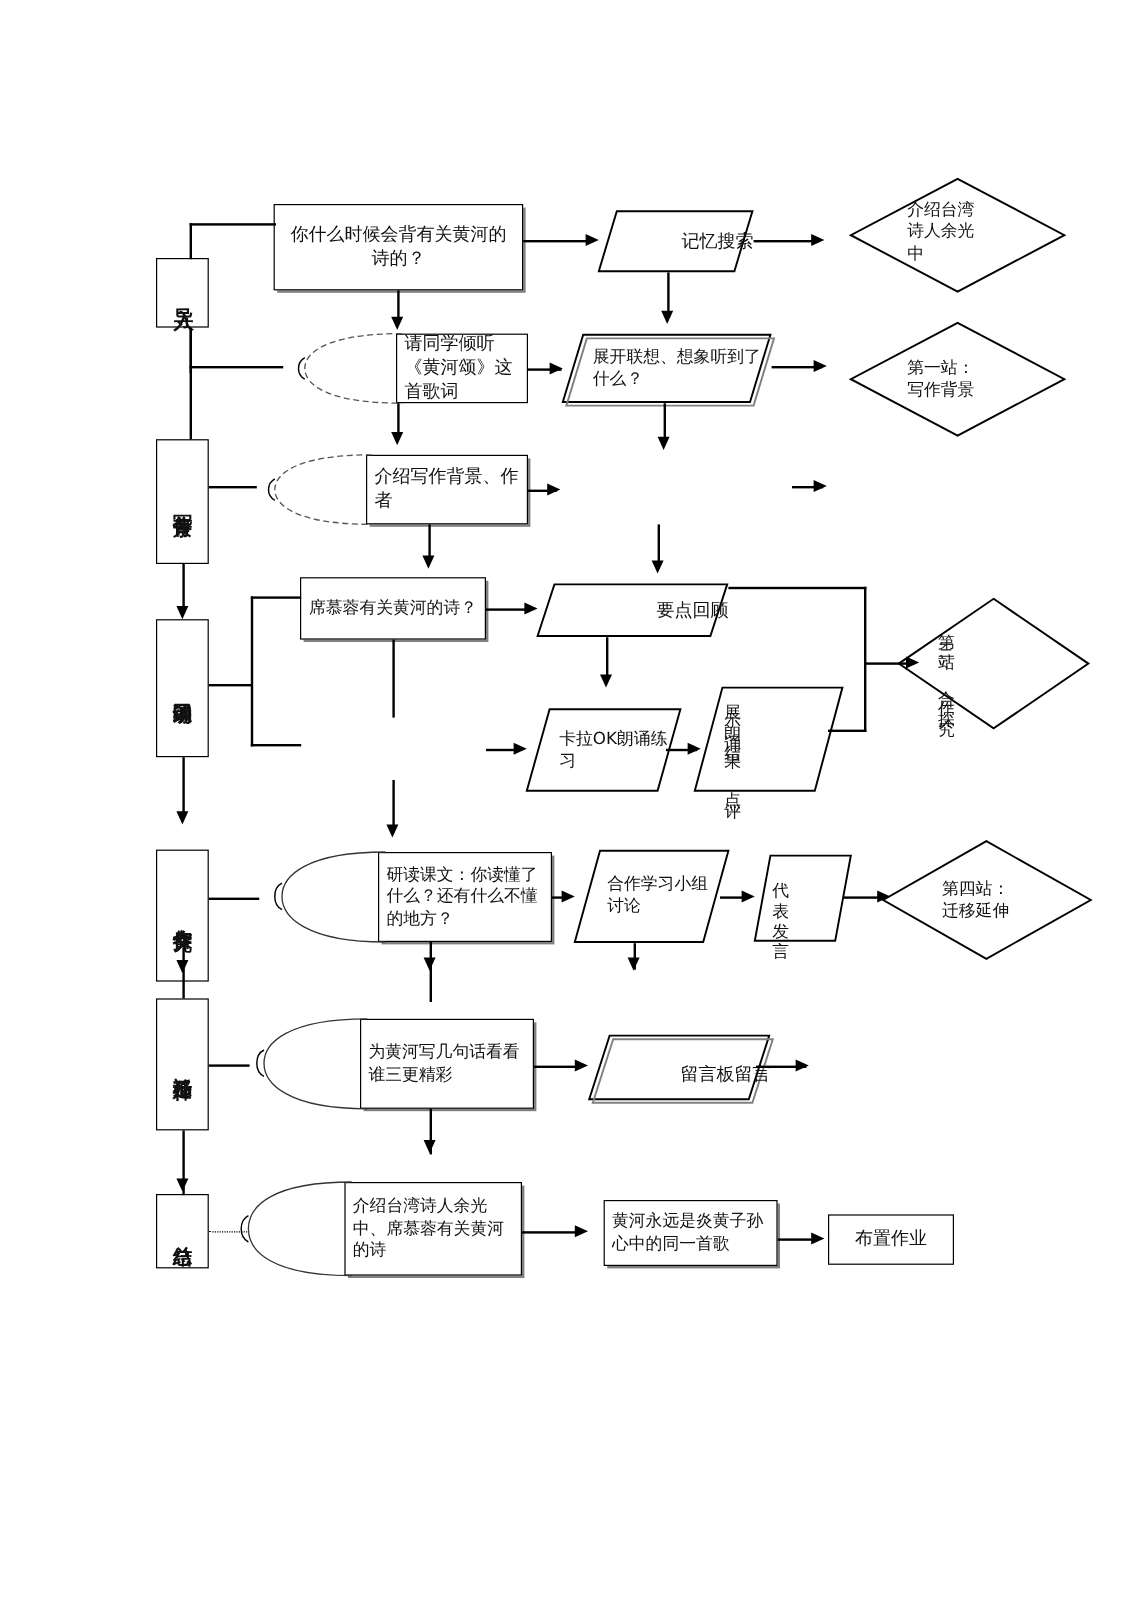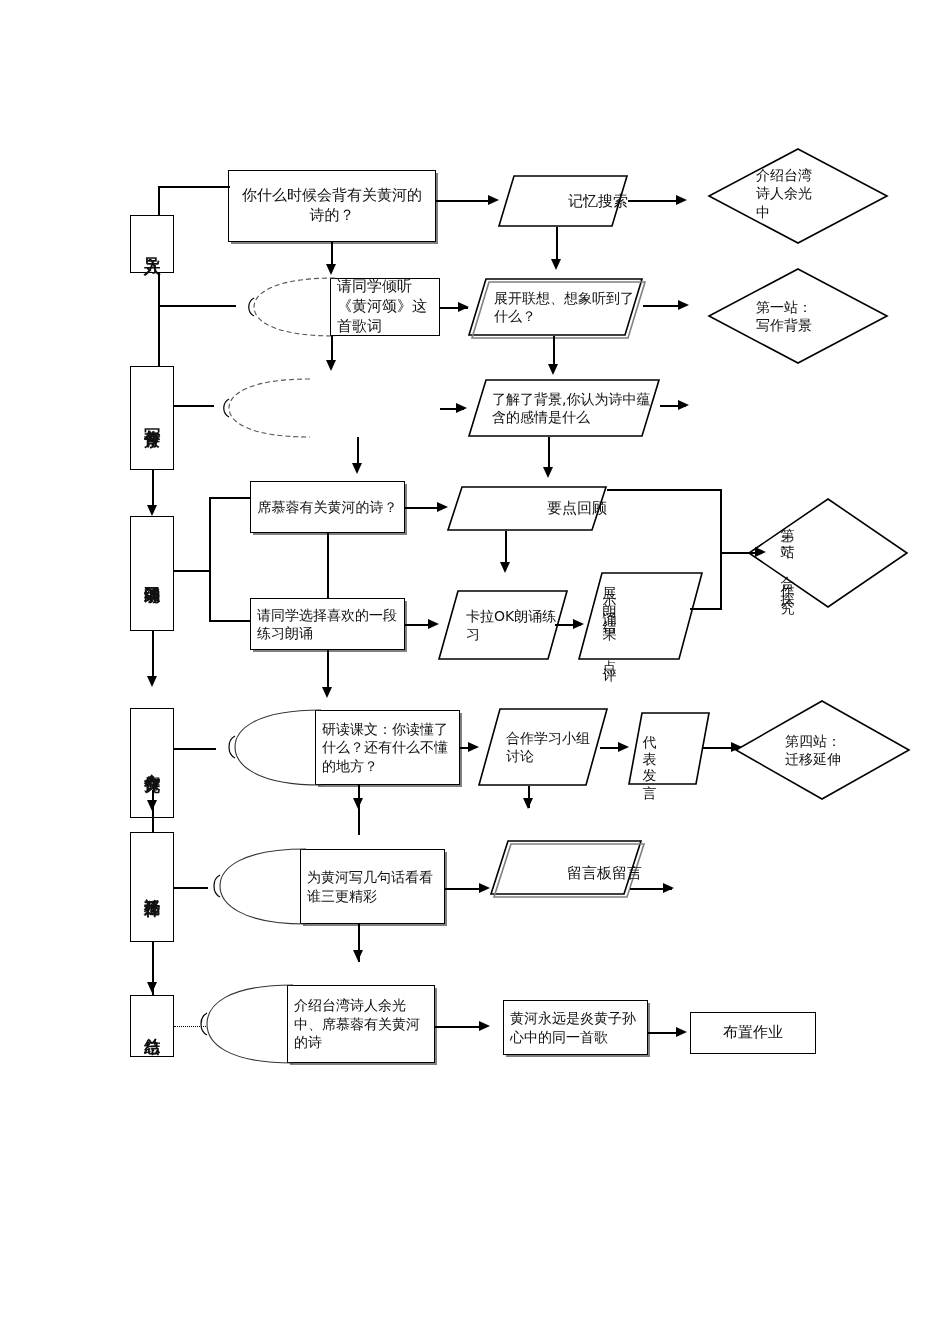--- a/index.html
+++ b/index.html
@@ -72,28 +72,28 @@
   </div>
 
   <div class="node rect shadow" style="left:228px;top:170px;width:208px;height:72px;font-size:15px;">
     <span class="txt">你什么时候会背有关黄河的诗的？</span>
   </div>
 
   <div class="node rect" style="left:330px;top:278px;width:110px;height:58px;font-size:15px;">
     <span class="txt txt-l">请同学倾听《黄河颂》这首歌词</span>
   </div>
 
+  <div class="node rect shadow" style="left:305px;top:379px;width:135px;height:58px;font-size:15px;">
+    <span class="txt txt-l">介绍写作背景、作者</span>
+  </div>
 
   <div class="node rect shadow" style="left:250px;top:481px;width:155px;height:52px;font-size:14px;">
     <span class="txt txt-l">席慕蓉有关黄河的诗？</span>
   </div>
 
-  <div class="node rect shadow" style="left:250px;top:598px;width:155px;height:52px;font-size:14px;">
-    <span class="txt txt-l">请同学选择喜欢的一段练习朗诵</span>
-  </div>
 
   <div class="node rect shadow" style="left:315px;top:710px;width:145px;height:75px;font-size:14px;">
     <span class="txt txt-l">研读课文：你读懂了什么？还有什么不懂的地方？</span>
   </div>
 
   <div class="node rect shadow" style="left:300px;top:849px;width:145px;height:75px;font-size:14px;">
     <span class="txt txt-l">为黄河写几句话看看谁三更精彩</span>
   </div>
 
   <div class="node rect shadow" style="left:287px;top:985px;width:148px;height:78px;font-size:14px;">
@@ -112,28 +112,20 @@
   <div class="shape" style="left:468px;top:278px;width:175px;height:58px;">
     <svg width="175" height="58">
         <polygon points="18,1 174,1 157,57 1,57" fill="#fff" stroke="#000" stroke-width="1.6"></polygon>
       <polygon points="21,4 177,4 160,60 4,60" fill="none" stroke="#808080" stroke-width="1.6"></polygon>
       </svg>
     <div class="lbl" style="font-size:14px;justify-content:flex-start;padding-left:20px;">
       <span class="txt txt-l">展开联想、想象听到了什么？</span>
       </div>
   </div>
 
-  <div class="shape" style="left:468px;top:379px;width:192px;height:58px;">
-    <svg width="192" height="58">
-        <polygon points="18,1 191,1 174,57 1,57" fill="#fff" stroke="#000" stroke-width="1.6"></polygon>
-      </svg>
-    <div class="lbl" style="font-size:14px;justify-content:flex-start;padding-left:18px;">
-      <span class="txt txt-l">了解了背景,你认为诗中蕴含的感情是什么</span>
-      </div>
-  </div>
 
   <div class="shape" style="left:447px;top:486px;width:160px;height:45px;">
     <svg width="160" height="45">
         <polygon points="15,1 159,1 145,44 1,44" fill="#fff" stroke="#000" stroke-width="1.6"></polygon>
       </svg>
     <div class="lbl" style="font-size:15px;">
         <span>要点回顾</span>
       </div>
   </div>
 
@@ -148,39 +140,39 @@
 
   <div class="shape" style="left:578px;top:572px;width:125px;height:88px;">
     <svg width="125" height="88">
         <polygon points="24,1 124,1 101,87 1,87" fill="#fff" stroke="#000" stroke-width="1.6"></polygon>
       </svg>
     <div class="lbl" style="font-size:14px;justify-content:flex-start;padding-left:24px;">
       <span class="vtext txt-just" style="height:82px;">展示朗诵结果、点评</span>
       </div>
   </div>
 
-  <div class="shape" style="left:478px;top:708px;width:130px;height:78px;">
+  <div class="shape" style="left:478px;top:708px;width:130px;height:78px;font-family:Liberation Mono, monospace;">
     <svg width="130" height="78">
         <polygon points="22,1 129,1 108,77 1,77" fill="#fff" stroke="#000" stroke-width="1.6"></polygon>
       </svg>
     <div class="lbl" style="font-size:14px;justify-content:flex-start;padding-left:22px;">
       <span class="txt txt-l">合作学习小组讨论</span>
       </div>
   </div>
 
   <div class="shape" style="left:628px;top:712px;width:82px;height:73px;">
     <svg width="82" height="73">
         <polygon points="14,1 81,1 68,72 1,72" fill="#fff" stroke="#000" stroke-width="1.6"></polygon>
       </svg>
     <div class="lbl" style="font-size:14px;justify-content:flex-start;padding-left:14px;">
       <span class="vtext txt-just" style="height:50px;">代表发言</span>
       </div>
   </div>
 
-  <div class="shape" style="left:490px;top:840px;width:152px;height:67px;">
+  <div class="shape" style="left:490px;top:862px;width:152px;height:67px;">
     <svg width="152" height="55">
         <polygon points="18,1 151,1 134,54 1,54" fill="#fff" stroke="#000" stroke-width="1.6"></polygon>
       <polygon points="21,4 154,4 137,57 4,57" fill="none" stroke="#808080" stroke-width="1.6"></polygon>
       </svg>
     <div class="lbl" style="font-size:15px;">
         <span>留言板留言</span>
       </div>
   </div>
 
 
@@ -218,21 +210,21 @@
       </svg>
     <div class="lbl" style="font-size:14px;justify-content:flex-start;padding-left:44px;">
       <span class="txt txt-l" style="width:58px;">第四站：迁移延伸</span>
       </div>
   </div>
 
   <div class="node rect shadow" style="left:503px;top:1000px;width:145px;height:55px;font-size:14px;">
     <span class="txt txt-l">黄河永远是炎黄子孙心中的同一首歌</span>
   </div>
 
-  <div class="node rect" style="left:690px;top:1012px;width:126px;height:42px;font-size:15px;">
+  <div class="node rect" style="left:690px;top:1012px;width:105px;height:42px;font-size:15px;">
     <span class="txt">布置作业</span>
   </div>
 
   <div class="lens" style="left:232px;top:276px;">
     <svg width="105" height="62">
         <path d="M103,2 C40,2 22,18 22,31 C22,44 40,60 103,60" fill="none" stroke="#555" stroke-width="1.1" stroke-dasharray="5,3"></path>
       <path d="M22,22 C15,26 15,36 22,40" fill="none" stroke="#000" stroke-width="1.2"></path>
       </svg>
   </div>
 

